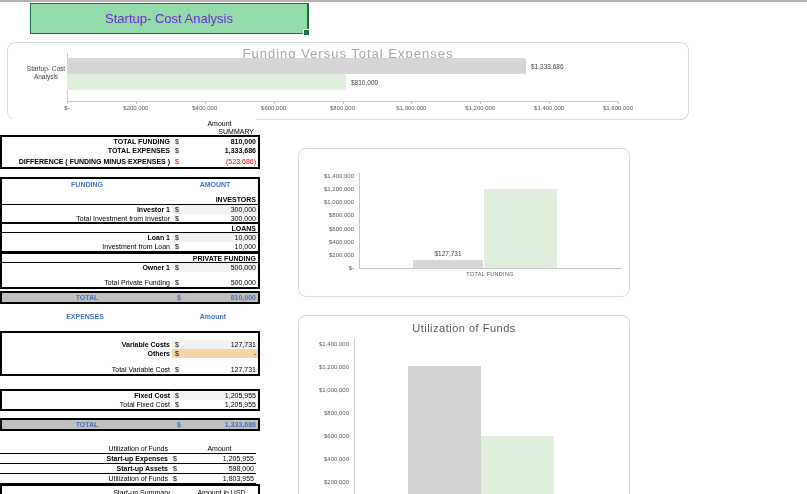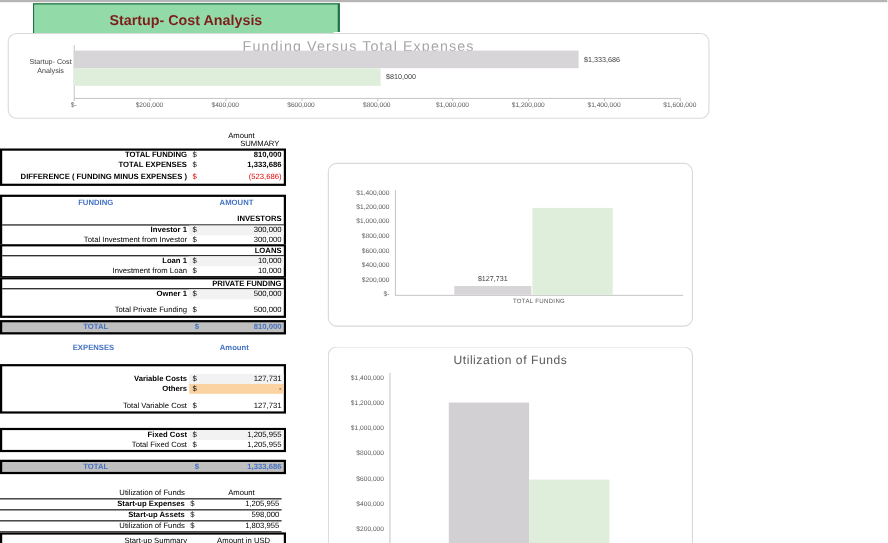--- a/index.html
+++ b/index.html
@@ -3,26 +3,26 @@
 <meta charset="utf-8">
 <style>
   html,body{margin:0;padding:0;background:#fff;}
   .canvas{position:relative;width:807px;height:494px;overflow:hidden;background:#fff;
           font-family:"Liberation Sans",sans-serif;color:#000;}
   .topstrip{position:absolute;top:0;left:0;width:807px;height:2px;background:#b5b5b5;}
 
   
   .title-box{position:absolute;left:30px;top:3px;width:276px;height:29px;background:#92dba9;
              border:1px solid #1f7145;border-right-width:2px;display:flex;align-items:center;justify-content:center;}
-  .title-box span{color:#7f1d1d;font-weight:bold;font-size:13px;text-align:center;}
+  .title-box span{color:#6d28d9;font-weight:normal;font-size:13px;text-align:center;}
   .sel-handle{position:absolute;right:-3px;bottom:-3px;width:5px;height:5px;background:#1f7145;border:1px solid #fff;}
 
   
   .panel{position:absolute;background:#fff;border:1px solid #d9d9d9;border-radius:8px;}
-  #chart1{left:7px;top:30px;width:636px;height:76px;}
+  #chart1{left:7px;top:42px;width:636px;height:76px;padding-left:44px;}
   #chart2{left:298px;top:148px;width:330px;height:147px;}
   #chart3{left:298px;top:315px;width:330px;height:179px;border-bottom:none;border-radius:8px 8px 0 0;}
   .ch-title-big{position:absolute;left:0;top:3px;width:100%;text-align:center;font-size:13px;color:#a6a6a6;letter-spacing:1px;}
   .ch-title{position:absolute;left:0;top:6px;width:100%;text-align:center;font-size:11px;color:#595959;letter-spacing:0.5px;}
   .cat-label{position:absolute;left:6px;top:22px;width:64px;text-align:center;font-size:6.5px;line-height:8px;color:#404040;}
   .axis{position:absolute;background:#c9c9c9;}
   .tick-label{position:absolute;font-size:6px;color:#595959;white-space:nowrap;}
   .bar{position:absolute;}
   .bar-label{position:absolute;font-size:6.5px;color:#404040;white-space:nowrap;}
   .xcat{position:absolute;font-size:5.5px;color:#595959;text-align:center;letter-spacing:0.3px;}

